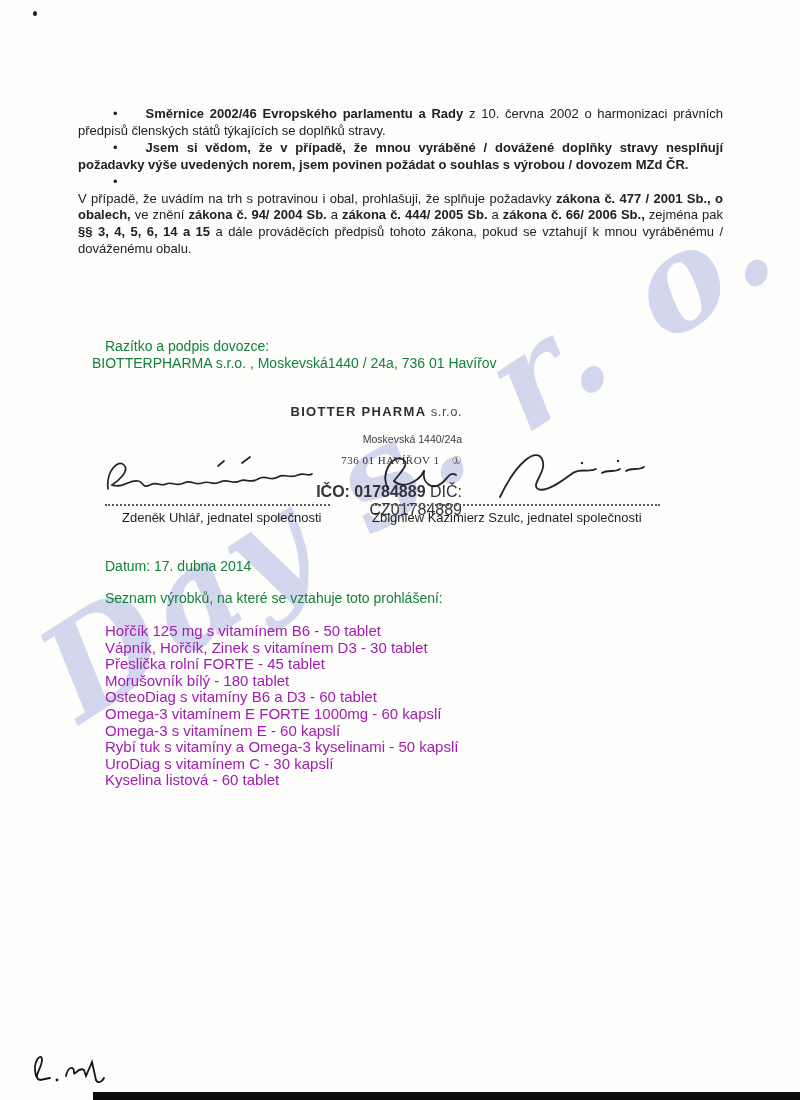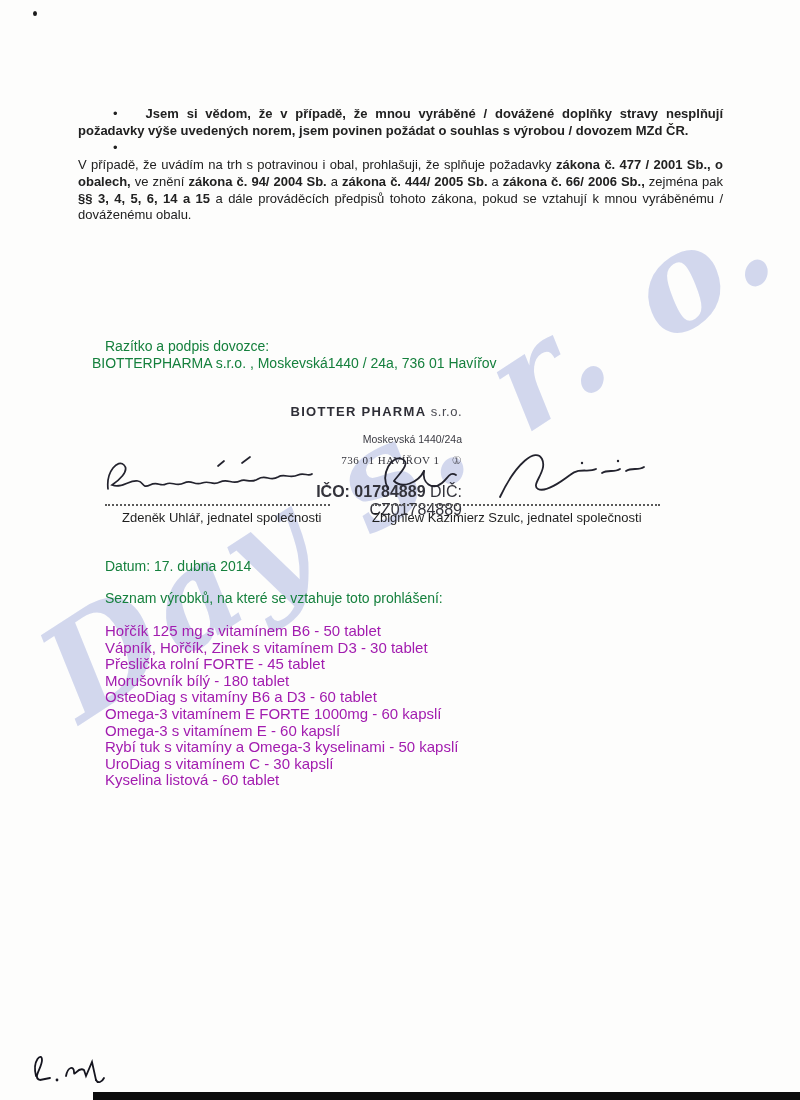--- a/index.html
+++ b/index.html
@@ -60,20 +60,21 @@
 </head>
 <body>
 
 <div class="page">
 
   <div class="watermark">Day s. r. o.</div>
 
   <div class="speck"></div>
 
   <div class="bullets">
+    <p class="bullet-para"><span class="blt">•</span><span><span class="b">Směrnice 2002/46 Evropského parlamentu a Rady</span><span> z 10. června 2002 o harmonizaci právních předpisů členských států týkajících se doplňků stravy.</span></span></p>
     <p class="bullet-para"><span class="blt">•</span><span><span class="b">Jsem si vědom, že v případě, že mnou vyráběné / dovážené doplňky stravy nesplňují požadavky výše uvedených norem, jsem povinen požádat o souhlas s výrobou / dovozem MZd ČR.</span></span></p>
     <p class="bullet-para"><span class="blt">•</span><span></span></p>
     <p class="main-para"><span>V případě, že uvádím na trh s potravinou i obal, prohlašuji, že splňuje požadavky </span><span class="b">zákona č. 477 / 2001 Sb., o obalech,</span><span> ve znění </span><span class="b">zákona č. 94/ 2004 Sb.</span><span> a </span><span class="b">zákona č. 444/ 2005 Sb.</span><span> a </span><span class="b">zákona č. 66/ 2006 Sb.,</span><span> zejména pak </span><span class="b">§§ 3, 4, 5, 6, 14 a 15</span><span> a dále prováděcích předpisů tohoto zákona, pokud se vztahují k mnou vyráběnému / dováženému obalu.</span></p>
   </div>
 
   <div class="abs" style="left:105px; top:338px;">Razítko a podpis dovozce:</div>
   <div class="abs" style="left:92px; top:355px;">BIOTTERPHARMA s.r.o. , Moskevská1440 / 24a, 736 01 Havířov</div>
 
   <div class="stamp">
     <div class="stamp-name"><span>BIOTTER PHARMA</span> <span class="sfx">s.r.o.</span></div>

